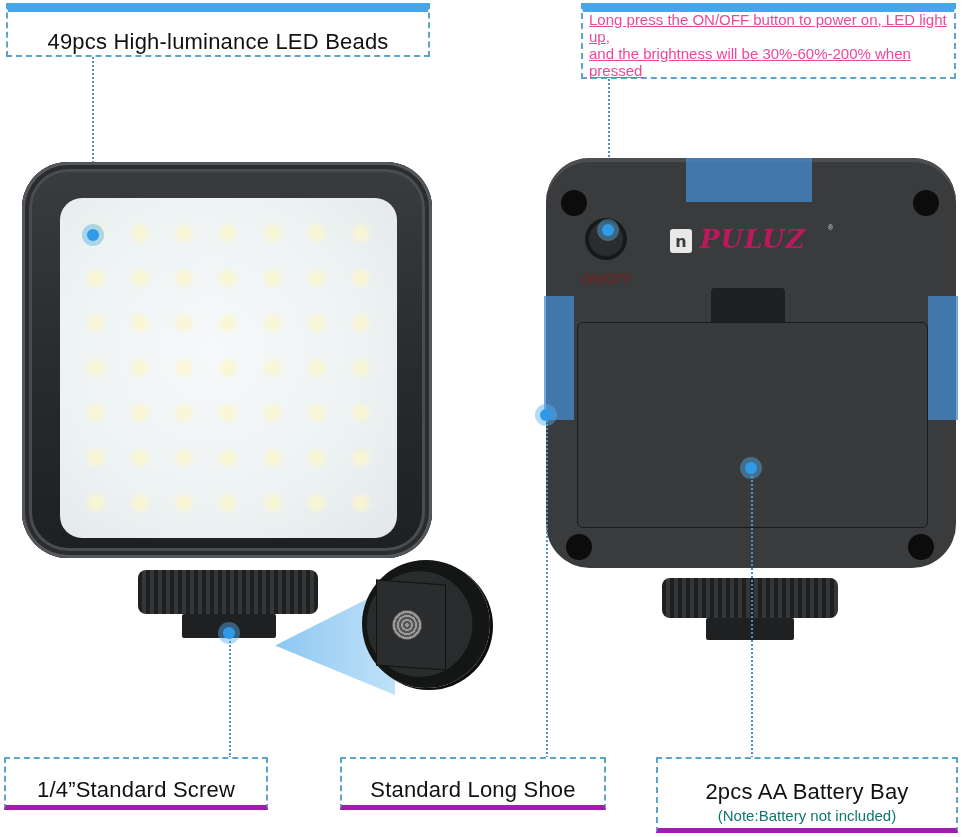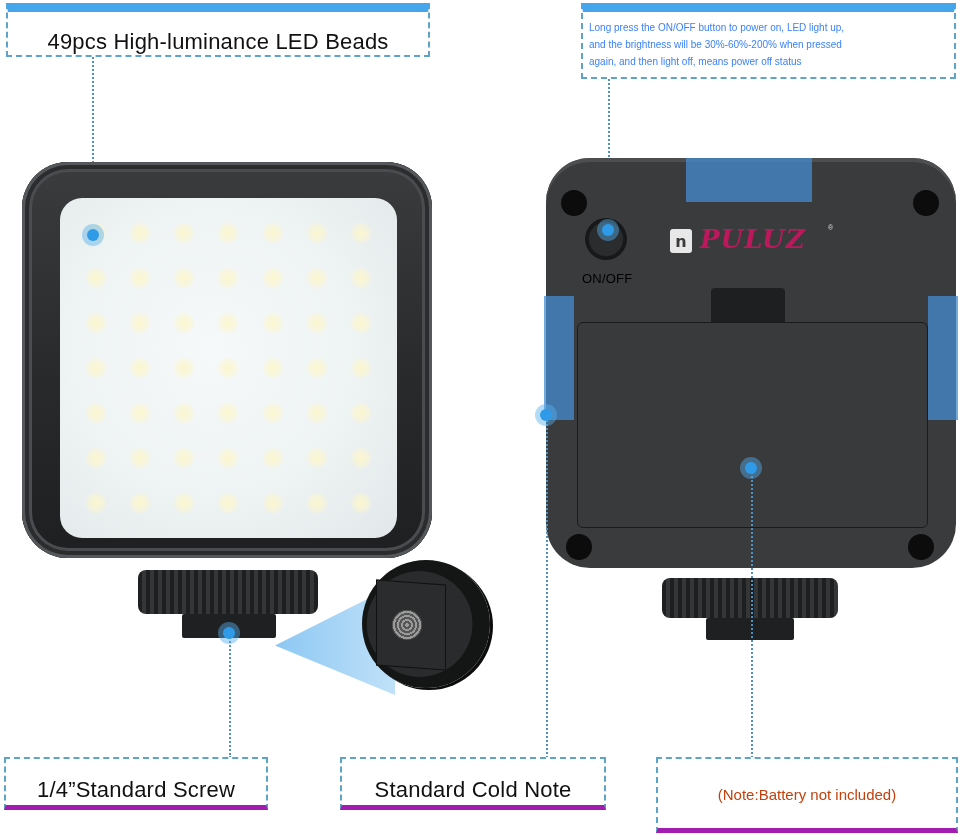--- a/index.html
+++ b/index.html
@@ -10,22 +10,22 @@
   .callout {
     position: absolute;
     background: #fff;
     border-left: 2px dashed #5ea3c9;
     border-right: 2px dashed #5ea3c9;
     display: flex; flex-direction: column; justify-content: center; align-items: center;
   }
   .callout.top { border-top: 9px solid #45a6ec; border-bottom: 2px dashed #5ea3c9; }
   .callout.bottom { border-top: 2px dashed #5ea3c9; border-bottom: 5px solid #a21caf; }
   .callout .title { font-size: 22px; letter-spacing: 0.2px; white-space: nowrap; color: #111; margin-top: 16px; }
-  .callout .note { font-size: 15px; color: #c2410c; white-space: nowrap; margin-top: 2px; }
-  .callout .para { font-size: 10px; line-height: 17px; color: #3b82f6; padding: 0 6px; align-self: flex-start; }
+  .callout .note { font-size: 15px; color: #0f766e; white-space: nowrap; margin-top: 2px; }
+  .callout .para { font-size: 15px; line-height: 17px; color: #ec4899; padding: 0 6px; align-self: flex-start; text-decoration: underline; }
 
   .leader {
     position: absolute; width: 0;
     border-left: 2px dotted #4e90bf;
   }
   .dot {
     position: absolute; width: 22px; height: 22px; border-radius: 50%;
     background: rgba(86,175,238,0.45);
     transform: translate(-50%,-50%);
   }
@@ -86,21 +86,21 @@
   .blue-tab { position: absolute; background: rgba(70,140,210,0.75); }
   .battery-door {
     position: absolute; left: 577px; top: 322px; width: 351px; height: 206px;
     background: #383a3c; border: 1.5px solid #1a1b1c; border-radius: 6px;
   }
   .latch { position: absolute; left: 711px; top: 288px; width: 74px; height: 34px; background: #1e1f20; border-radius: 4px 4px 0 0; }
   .power-btn {
     position: absolute; left: 585px; top: 218px; width: 42px; height: 42px; border-radius: 50%;
     background: radial-gradient(circle, #2b2c2e 0 55%, #171819 60% 100%);
   }
-  .onoff-label { position: absolute; left: 582px; top: 271px; font-size: 13px; color: #000000; letter-spacing: 0.2px; }
+  .onoff-label { position: absolute; left: 582px; top: 271px; font-size: 13px; color: #7f1d1d; letter-spacing: 0.2px; }
   .brand {
     position: absolute; left: 670px; top: 224px; font-family: "DejaVu Serif", serif; font-weight: bold;
     font-size: 26px; color: #be185d; letter-spacing: 1px; font-style: italic;
   }
   .brand-mark {
     position: absolute; left: 670px; top: 229px; width: 22px; height: 24px; background: #e8e8e8; border-radius: 3px;
     font-family: "DejaVu Sans", sans-serif; font-size: 16px; color: #3a3b3d; font-weight: bold;
     display: flex; align-items: center; justify-content: center;
   }
   .brand-reg { position: absolute; left: 828px; top: 224px; font-size: 7px; color: #ddd; }
@@ -109,21 +109,20 @@
 <body>
 
 <div class="callout top" style="left:6px; top:3px; width:424px; height:54px;">
   <span class="title">49pcs High-luminance LED Beads</span>
 </div>
 <div class="leader" style="left:92px; top:57px; height:178px;"></div>
 
 <div class="callout top" style="left:581px; top:3px; width:375px; height:76px; align-items:flex-start;">
   <span class="para">Long press the ON/OFF button to power on, LED light up,</span>
   <span class="para">and the brightness will be 30%-60%-200% when pressed</span>
-  <span class="para">again, and then light off,  means power off status</span>
 </div>
 <div class="leader" style="left:608px; top:79px; height:150px;"></div>
 
 <div class="front-body"></div>
 <div class="front-panel" id="led-panel">
     <div class="bead"></div>
     <div class="bead"></div>
     <div class="bead"></div>
     <div class="bead"></div>
     <div class="bead"></div>
@@ -209,17 +208,18 @@
 <div class="dot" style="left:93px; top:235px;"></div>
 <div class="dot" style="left:608px; top:230px;"></div>
 <div class="dot" style="left:229px; top:633px;"></div>
 <div class="dot" style="left:546px; top:415px;"></div>
 <div class="dot" style="left:751px; top:468px;"></div>
 
 <div class="callout bottom" style="left:4px; top:757px; width:264px; height:53px;">
   <span class="title">1/4”Standard Screw</span>
 </div>
 <div class="callout bottom" style="left:340px; top:757px; width:266px; height:53px;">
-  <span class="title">Standard Cold Note</span>
+  <span class="title">Standard Long Shoe</span>
 </div>
 <div class="callout bottom" style="left:656px; top:757px; width:302px; height:76px;">
+  <span class="title">2pcs AA Battery Bay</span>
   <span class="note">(Note:Battery not included)</span>
 </div>
 
 </body></html>

